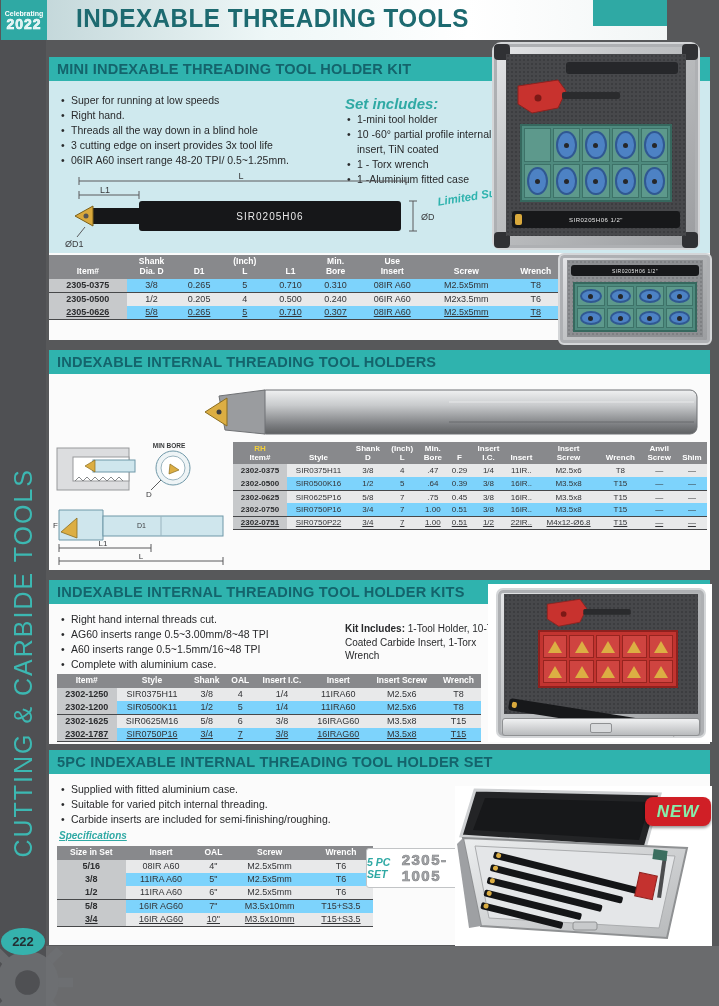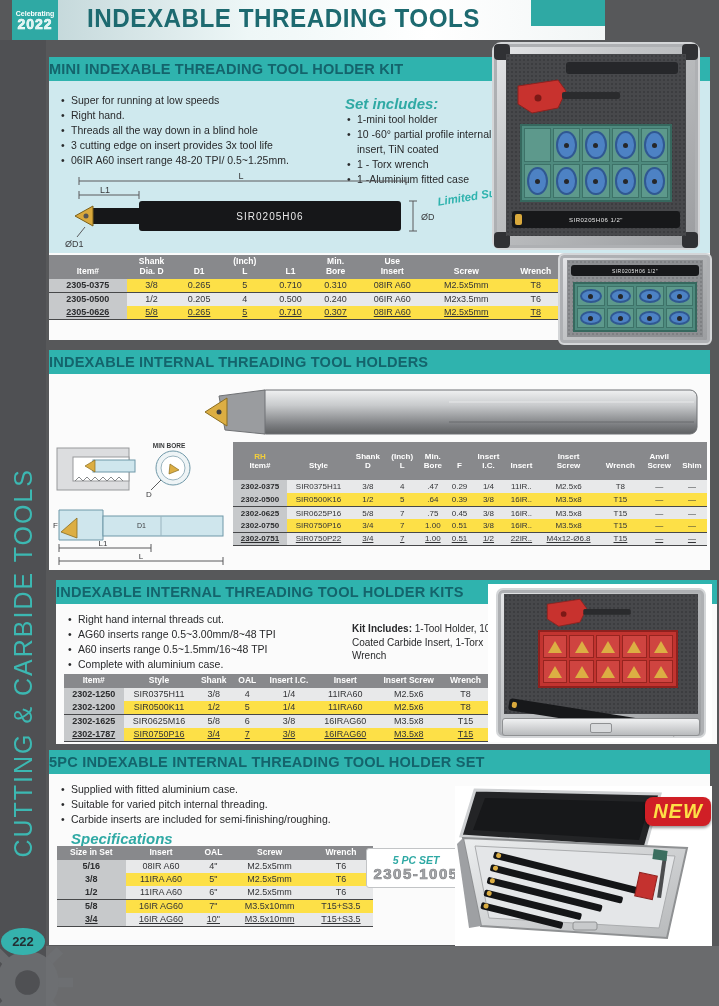--- a/index.html
+++ b/index.html
@@ -1,20 +1,20 @@
 <!DOCTYPE html>
 <html><head>
 <meta charset="utf-8">
 <style>
   * { margin:0; padding:0; box-sizing:border-box; }
   body { background:#333; font-family:"Liberation Sans", sans-serif; }
   .page { position:relative; width:719px; height:1006px; background:#57585a; overflow:hidden; margin:0 auto; }
 
   
-  .hdr { position:absolute; left:12px; top:0; width:593px; height:40px;
+  .hdr { position:absolute; left:1px; top:0; width:666px; height:40px;
          background:linear-gradient(90deg,#bcd2d5 0%,#eef7f7 40%,#ffffff 70%,#f2f6f6 100%); z-index:5; }
   .hdr-badge { position:absolute; left:0; top:0; width:46px; height:40px; background:#2fa9a4;
                display:flex; flex-direction:column; align-items:center; justify-content:center; }
   .hdr-badge .b1 { font-size:7px; color:#fff; font-weight:bold; }
   .hdr-badge .b2 { font-size:14px; font-weight:bold; color:#d9f2f1; letter-spacing:1px;
                    -webkit-text-stroke:0.6px #ffffff; line-height:1; }
   .hdr-title { position:absolute; left:75px; top:4px; font-size:25px; font-weight:bold; color:#1d6a70;
                letter-spacing:0.5px; transform:scaleX(0.97); transform-origin:left; white-space:nowrap; }
   .hdr-corner { position:absolute; right:0; top:0; width:74px; height:26px; background:#2fa9a4; }
 
@@ -24,42 +24,42 @@
                   display:flex; align-items:center; justify-content:center; }
   .sidebar-text span { writing-mode:vertical-rl; transform:rotate(180deg); color:#3cb8b2;
                        font-size:25px; letter-spacing:2px; white-space:nowrap; font-weight:normal; }
   .gear { position:absolute; left:-20px; top:895px; opacity:0.85; }
   .page-badge { position:absolute; left:1px; top:928px; width:44px; height:27px; background:#35b2ad;
                 border-radius:50%; display:flex; align-items:center; justify-content:center;
                 font-size:13px; font-weight:bold; color:#223034; z-index:6; }
 
   
   .section { position:absolute; left:49px; width:661px; z-index:1; }
-  .banner { height:24px; background:#2fb3ae; display:flex; align-items:center; }
+  .banner { height:24px; background:#2fb3ae; display:flex; align-items:center; padding-left:8px; }
   .banner-title { color:#14646c; font-size:15.5px; font-weight:bold; letter-spacing:0.2px;
                   transform:scaleX(0.94); transform-origin:left; white-space:nowrap; }
   .panel-blue { position:relative; background:#cfe9ee; }
   .panel-white { position:relative; background:#fbfbfb; }
 
   ul.blist { list-style:none; }
   ul.blist li { position:relative; padding-left:12px; font-size:10.5px; color:#28292b; line-height:1.42; }
   ul.blist li::before { content:"•"; position:absolute; left:2px; top:0; color:#28292b; }
   .teal-head { color:#2fa9a4; font-weight:bold; font-style:italic; font-size:15px; }
 
   
   table.cat { border-collapse:collapse; background:#fff; }
   table.cat th { background:#88898c; color:#fff; font-weight:bold; font-size:8.5px; text-align:center;
                  vertical-align:bottom; padding:2px 3px; white-space:pre-line; line-height:1.15; }
   table.cat td { font-size:9px; color:#333437; text-align:center; padding:1.5px 3px; height:13px; }
   table.cat tbody tr.alt { background:#e8e9ea; }
-  table.cat tbody tr { background:#fde047; }
+  table.cat tbody tr { background:#7dd3fc; }
   table.cat td:first-child { background:#c7c9cb; font-weight:bold; color:#2b2c2e; }
   table.cat tbody tr.group-end td { border-bottom:1.8px solid #47484a; }
   table.cat tbody tr:last-child td { border-bottom:1.8px solid #47484a;text-decoration:underline; }
-  table.t2 th { font-size:8px; padding:10px 2px; }
+  table.t2 th { font-size:8px; padding:2px 2px; }
   table.t2 td { font-size:8px; padding:1.5px 2px; }
   .th-accent { color:#f3cf3a; }
 
   
   .photo { position:absolute; z-index:3; }
   .case { position:absolute; inset:0; border-radius:9px;
           background:linear-gradient(135deg,#e6e7e9 0%,#c3c5c7 35%,#9a9c9f 100%);
           border:2px solid #d4d6d8; box-shadow:inset 0 0 0 3px #aeb0b3; }
   .cap { position:absolute; width:16px; height:16px; background:#303134; border-radius:4px; }
   .foam { position:absolute; background:#47484b;
@@ -76,24 +76,24 @@
   .tray-red .cell { background:#cf4440; border:1px solid #96241f; display:flex; align-items:center; justify-content:center; }
   .tri { width:0; height:0; border-left:7px solid transparent; border-right:7px solid transparent;
          border-bottom:12px solid #dcae43; }
   .holder-bar { position:absolute; background:#17181a; border-radius:3px; display:flex; align-items:center;
                 justify-content:center; color:#e8e8e8; font-size:6px; letter-spacing:0.5px; }
   .holder-tip { position:absolute; left:3px; top:3px; bottom:3px; width:7px; background:#d9a93c; border-radius:2px; }
 
   .new-badge { position:absolute; left:645px; top:797px; width:66px; height:29px; background:#d01f26;
                border-radius:8px; display:flex; align-items:center; justify-content:center; z-index:7;
                box-shadow:0 2px 3px rgba(0,0,0,.4); }
-  .new-badge span { color:#fde047; font-weight:bold; font-style:italic; font-size:20px; letter-spacing:1px; }
+  .new-badge span { color:#86efac; font-weight:bold; font-style:italic; font-size:17px; letter-spacing:1px; }
 
   .set-box { position:absolute; left:366px; top:848px; width:100px; height:40px; background:#fff;
-             border:1px solid #c2c4c6; border-radius:3px; display:flex; flex-direction:column;
+             border:1px solid #c2c4c6; border-radius:3px; display:flex; flex-direction:row;
              align-items:center; justify-content:center; z-index:2; }
   .set-box .l1 { font-size:10.5px; font-weight:bold; font-style:italic; color:#2fa9a4; }
   .set-box .l2 { font-size:15px; font-weight:bold; color:#a7a9ac; letter-spacing:1.5px;
                  -webkit-text-stroke:0.7px #808285; line-height:1.1; }
 
   .limited { position:absolute; left:388px; top:108px; color:#2fb3ae; font-weight:bold; font-style:italic;
              font-size:11.5px; transform:rotate(-9deg); white-space:nowrap; }
 
   .bottom-band { position:absolute; left:46px; top:946px; width:673px; height:60px; background:#6a6b6d; z-index:0; }
 
@@ -382,21 +382,21 @@
               <td>M4x12-Ø6.8</td>
               <td>T15</td>
               <td>—</td>
               <td>—</td>
             </tr>
           </tbody>
         </table>
     </div>
   </div>
 
-  <div class="section" style="top:580px; height:164px;margin-left:7px;">
+  <div class="section" style="top:580px; height:164px;">
     <div class="banner">
       <span class="banner-title">INDEXABLE INTERNAL THREADING TOOL HOLDER KITS</span>
     </div>
     <div class="panel-white" style="height:140px;">
       <ul class="blist" style="position:absolute; left:10px; top:8px; width:300px;">
           <li>Right hand internal threads cut.</li>
           <li>AG60 inserts range 0.5~3.00mm/8~48 TPI</li>
           <li>A60 inserts range 0.5~1.5mm/16~48 TPI</li>
           <li>Complete with aluminium case.</li>
         </ul>
@@ -465,21 +465,21 @@
   <div class="section" style="top:750px; height:195px;">
     <div class="banner">
       <span class="banner-title">5PC INDEXABLE INTERNAL THREADING TOOL HOLDER SET</span>
     </div>
     <div class="panel-white" style="height:171px;">
       <ul class="blist" style="position:absolute; left:10px; top:8px; width:380px;">
           <li>Supplied with fitted aluminium case.</li>
           <li>Suitable for varied pitch internal threading.</li>
           <li>Carbide inserts are included for semi-finishing/roughing.</li>
         </ul>
-      <div class="teal-head" style="position:absolute; left:22px; top:56px; font-size:15px;">Specifications</div>
+      <div class="teal-head" style="position:absolute; left:10px; top:56px; font-size:10px;text-decoration:underline;">Specifications</div>
       <table class="cat t4" style="position:absolute; left:8px; top:72px; width:316px;">
           <thead>
             <tr>
               <th>Size in Set</th>
               <th>Insert</th>
               <th>OAL</th>
               <th>Screw</th>
               <th>Wrench</th>
             </tr>
           </thead>

